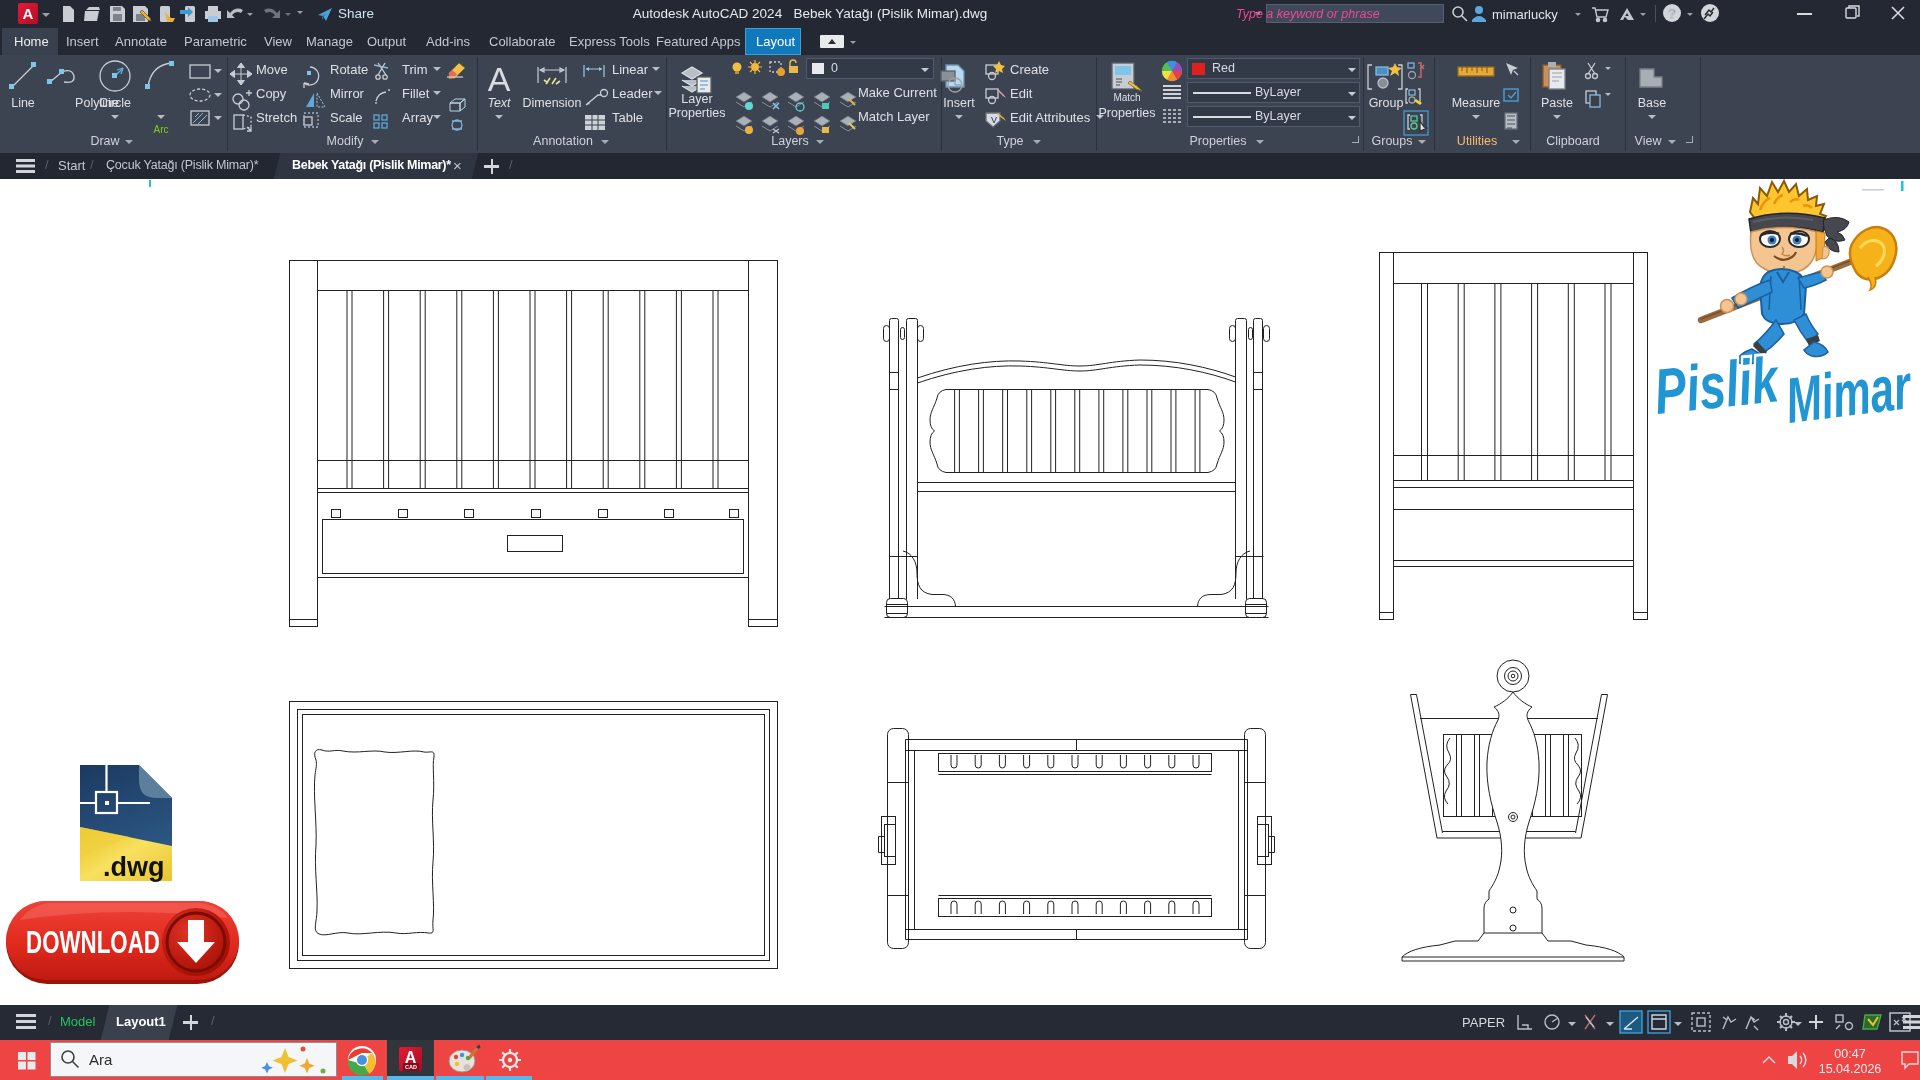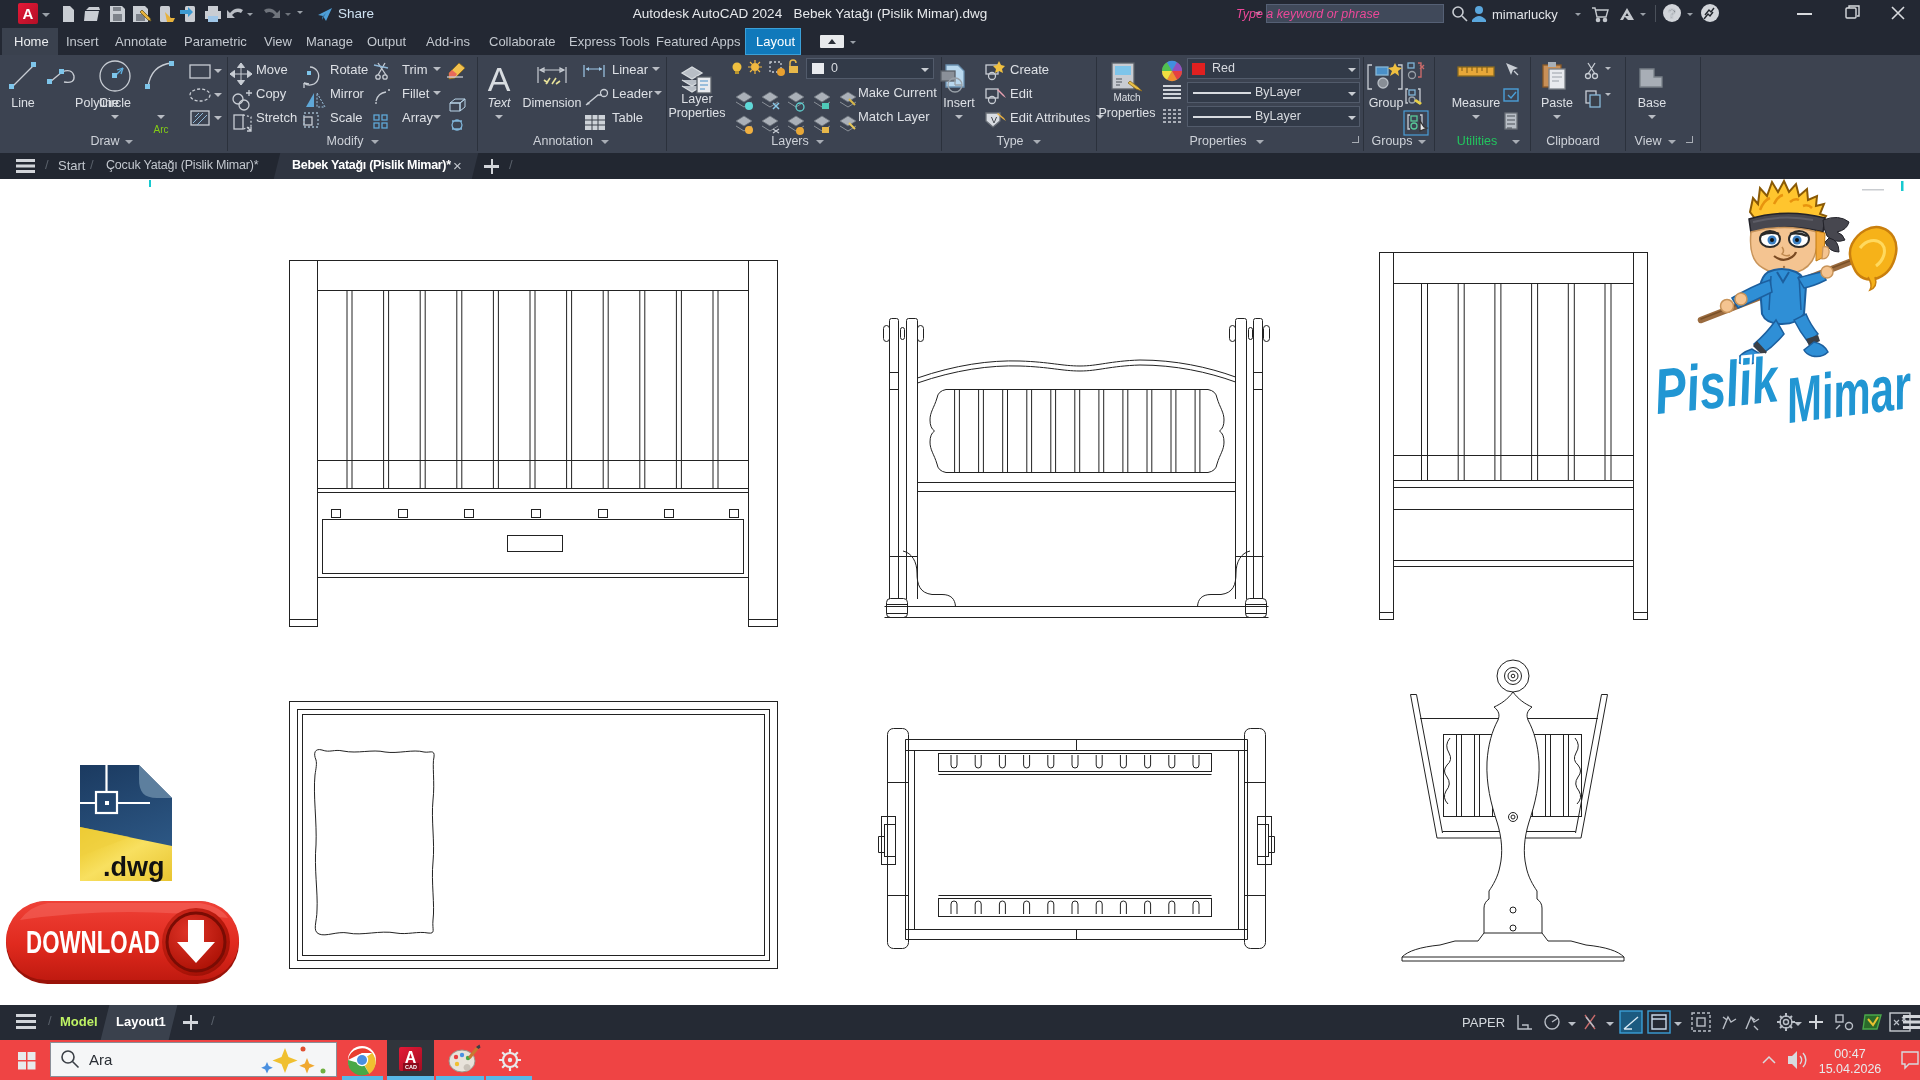--- a/index.html
+++ b/index.html
@@ -562,21 +562,21 @@
     <div style="position:absolute;top:79px;font-size:12.5px;color:#ced2d9;white-space:nowrap;left:563px;transform:translateX(-50%);">Annotation</div>
     <div style="position:absolute;left:601.0px;top:85px;width:0;height:0;border-left:4px solid transparent;border-right:4px solid transparent;border-top:4px solid #a8adb5;"></div>
     <div style="position:absolute;top:79px;font-size:12.5px;color:#ced2d9;white-space:nowrap;left:790px;transform:translateX(-50%);">Layers</div>
     <div style="position:absolute;left:816.0px;top:85px;width:0;height:0;border-left:4px solid transparent;border-right:4px solid transparent;border-top:4px solid #a8adb5;"></div>
     <div style="position:absolute;top:79px;font-size:12.5px;color:#ced2d9;white-space:nowrap;left:1010px;transform:translateX(-50%);">Type</div>
     <div style="position:absolute;left:1033.0px;top:85px;width:0;height:0;border-left:4px solid transparent;border-right:4px solid transparent;border-top:4px solid #a8adb5;"></div>
     <div style="position:absolute;top:79px;font-size:12.5px;color:#ced2d9;white-space:nowrap;left:1218px;transform:translateX(-50%);">Properties</div>
     <div style="position:absolute;left:1256.0px;top:85px;width:0;height:0;border-left:4px solid transparent;border-right:4px solid transparent;border-top:4px solid #a8adb5;"></div>
     <div style="position:absolute;top:79px;font-size:12.5px;color:#ced2d9;white-space:nowrap;left:1392px;transform:translateX(-50%);">Groups</div>
     <div style="position:absolute;left:1418.0px;top:85px;width:0;height:0;border-left:4px solid transparent;border-right:4px solid transparent;border-top:4px solid #a8adb5;"></div>
-    <div style="position:absolute;top:79px;font-size:12.5px;color:#22c55e;white-space:nowrap;left:1477px;transform:translateX(-50%);">Utilities</div>
+    <div style="position:absolute;top:79px;font-size:12.5px;color:#fdba74;white-space:nowrap;left:1477px;transform:translateX(-50%);">Utilities</div>
     <div style="position:absolute;left:1512.0px;top:85px;width:0;height:0;border-left:4px solid transparent;border-right:4px solid transparent;border-top:4px solid #a8adb5;"></div>
     <div style="position:absolute;top:79px;font-size:12.5px;color:#ced2d9;white-space:nowrap;left:1573px;transform:translateX(-50%);">Clipboard</div>
     <div style="position:absolute;top:79px;font-size:12.5px;color:#ced2d9;white-space:nowrap;left:1648px;transform:translateX(-50%);">View</div>
     <div style="position:absolute;left:1668.0px;top:85px;width:0;height:0;border-left:4px solid transparent;border-right:4px solid transparent;border-top:4px solid #a8adb5;"></div>
     <div style="position:absolute;left:1352px;top:81px;width:7px;height:7px;border-right:1.4px solid #a8adb5;border-bottom:1.4px solid #a8adb5;"></div>
     <div style="position:absolute;left:1686px;top:81px;width:7px;height:7px;border-right:1.4px solid #a8adb5;border-bottom:1.4px solid #a8adb5;"></div>
   </div>
 <div style="position:absolute;left:0;top:153px;width:1920px;height:26px;background:#222731;z-index:10;font-size:13px;color:#b9bec6;">
     <div style="position:absolute;left:16px;top:6px;width:19px;height:2.5px;background:#d2d5da;box-shadow:0 5.5px 0 #d2d5da,0 11px 0 #d2d5da;"></div>
     <div style="position:absolute;top:4px;font-size:13px;color:#5a616b;white-space:nowrap;left:45px;">/</div>
@@ -586,21 +586,21 @@
     <div style="position:absolute;left:277px;top:0;width:198px;height:26px;background:#2f3541;transform:skewX(-14deg);"></div>
     <div style="position:absolute;top:5px;font-size:12.5px;color:#ffffff;white-space:nowrap;font-weight:700;letter-spacing:-0.3px;left:292px;">Bebek Yatağı (Pislik Mimar)*</div>
     <div style="position:absolute;top:4px;font-size:15px;color:#c3c8cf;white-space:nowrap;left:453px;">×</div>
     <div style="position:absolute;left:484px;top:12px;width:15px;height:2.5px;background:#d2d5da;"></div>
     <div style="position:absolute;left:490.5px;top:5.5px;width:2.5px;height:15px;background:#d2d5da;"></div>
     <div style="position:absolute;top:4px;font-size:13px;color:#5a616b;white-space:nowrap;left:509px;">/</div>
   </div>
 <div style="position:absolute;left:0;top:1005px;width:1920px;height:35px;background:#252a34;z-index:10;font-size:13px;color:#ced2d8;">
     <div style="position:absolute;left:16px;top:9px;width:20px;height:2.5px;background:#d2d5da;box-shadow:0 6px 0 #d2d5da,0 12px 0 #d2d5da;"></div>
     <div style="position:absolute;top:8px;font-size:13px;color:#5a616b;white-space:nowrap;left:48px;">/</div>
-    <div style="position:absolute;top:9px;font-size:13px;color:#bef264;white-space:nowrap;left:60px;font-weight:bold;">Model</div>
+    <div style="position:absolute;top:9px;font-size:13px;color:#22c55e;white-space:nowrap;left:60px;">Model</div>
     <div style="position:absolute;left:105px;top:0;width:68px;height:35px;background:#3a414d;transform:skewX(-14deg);"></div>
     <div style="position:absolute;top:9px;font-size:13px;color:#ffffff;white-space:nowrap;font-weight:700;left:116px;">Layout1</div>
     <div style="position:absolute;left:183px;top:16px;width:15px;height:2.5px;background:#d2d5da;"></div>
     <div style="position:absolute;left:189.5px;top:9.5px;width:2.5px;height:15px;background:#d2d5da;"></div>
     <div style="position:absolute;top:8px;font-size:13px;color:#5a616b;white-space:nowrap;left:211px;">/</div>
     <div style="position:absolute;top:10px;font-size:13px;color:#d4d8dd;white-space:nowrap;left:1462px;">PAPER</div>
     <svg width="420" height="35" style="position:absolute;left:1500px;top:0" fill="none" stroke="#b9bec6" stroke-width="1.4">
       <path d="M18 10 v14 h14 M22 20 h6 v4"></path>
       <circle cx="52" cy="17" r="7"></circle>
       <path d="M52 17 l6 -4"></path>

